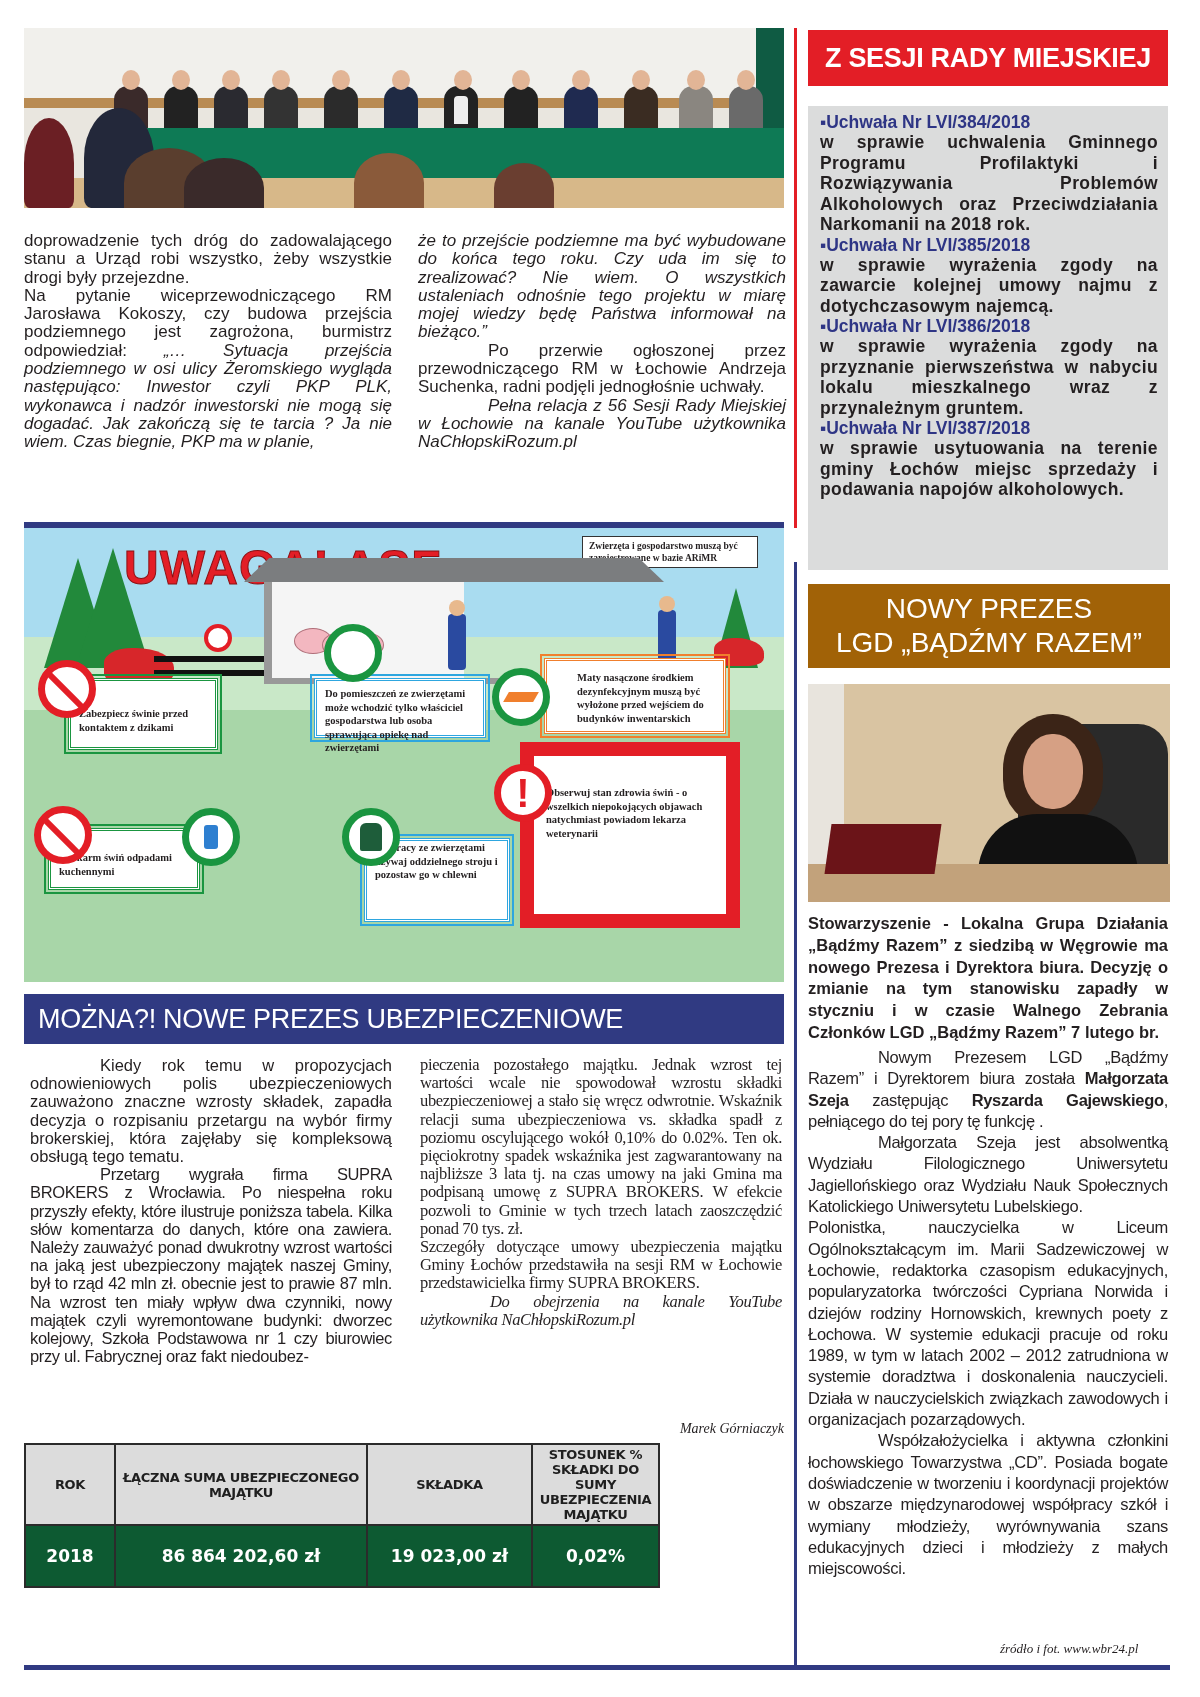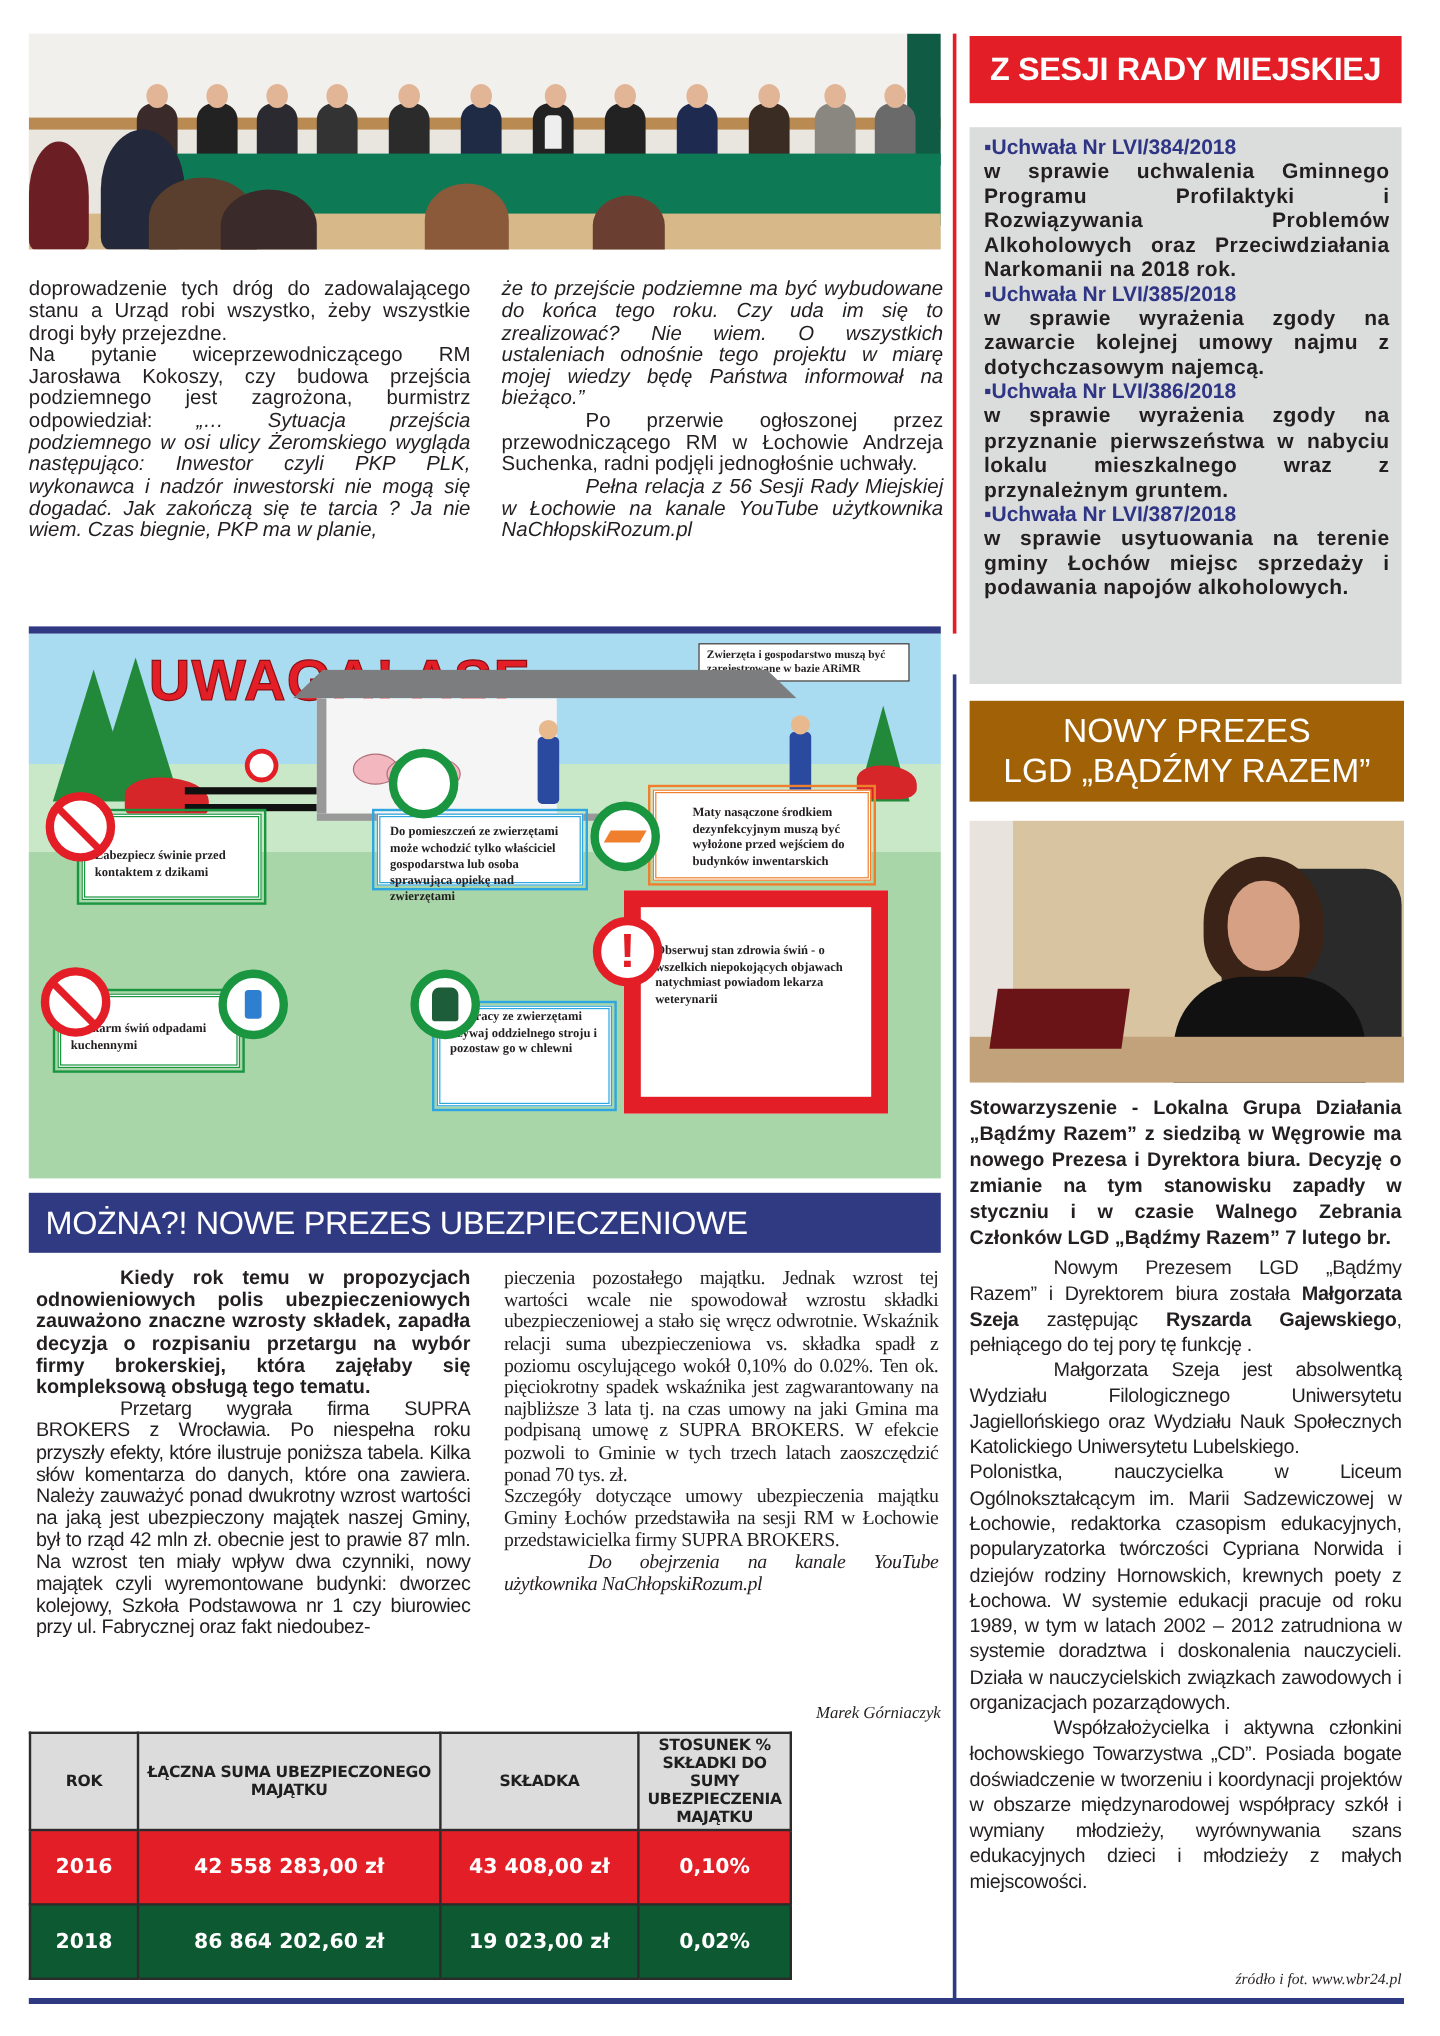--- a/index.html
+++ b/index.html
@@ -46,21 +46,21 @@
   #lgd-photo .chair { position:absolute; left:210px; top:40px; width:150px; height:170px; background:#2a2a2a; border-radius:30px 30px 0 0; }
   #lgd-photo .hair { position:absolute; left:195px; top:30px; width:100px; height:110px; background:#3b2417; border-radius:50% 50% 40% 40%; }
   #lgd-photo .face { position:absolute; left:215px; top:50px; width:60px; height:75px; background:#d6a084; border-radius:48%; }
   #lgd-photo .body { position:absolute; left:170px; top:130px; width:160px; height:100px; background:#111; border-radius:60px 60px 0 0; }
   #lgd-photo .desk { position:absolute; left:0; top:180px; width:362px; height:40px; background:#c2a27b; }
   #lgd-photo .laptop { position:absolute; left:20px; top:140px; width:110px; height:50px; background:#6b1418; transform:skewX(-8deg); }
 
   .rc-text { font-size: 16.5px; line-height: 21.3px; text-align: justify; letter-spacing:-0.3px; }
   #lgd-intro { left: 808px; top: 913px; width: 360px; font-weight:bold; font-size:16.5px; line-height:21.8px; text-align:justify; }
   #lgd-body { left: 808px; top: 1047px; width: 360px; }
-  #lgd-source { left: 1000px; top: 1641px; width: 168px; text-align:right; font-family:"Liberation Serif", serif; font-style:italic; font-size:13px; }
+  #lgd-source { left: 1000px; top: 1641px; width: 168px; text-align:left; font-family:"Liberation Serif", serif; font-style:italic; font-size:13px; }
 
   
   #asf { left: 24px; top: 522px; width: 760px; height: 460px; overflow:hidden;
     border-top: 6px solid #303a82;
     background: linear-gradient(#a9dcf0 0 24%, #c9e8c8 24% 40%, #a8d6a8 40% 100%); }
   #asf-title { position:absolute; left:100px; top:12px; font-size:48px; font-weight:bold; color:#e31e26;
     -webkit-text-stroke: 1px #8a0f12; letter-spacing:1px; font-family:"Liberation Sans", sans-serif; }
   #asf-note { position:absolute; left:558px; top:8px; width:176px; background:#fff; border:1px solid #333;
     font-family:"Liberation Serif", serif; font-size:9.5px; font-weight:bold; padding:3px 6px; line-height:12px; }
   .tree { position:absolute; width:0; height:0; border-left:34px solid transparent; border-right:34px solid transparent; border-bottom:110px solid #22893b; }
@@ -82,21 +82,21 @@
   .badge-red { border:7px solid #e31e26; }
   .badge-green { border:7px solid #1a9540; }
   .badge .slash { position:absolute; left:50%; top:-2px; width:6px; height:54px; background:#e31e26; transform:translateX(-50%) rotate(-45deg); }
 
   
   #ins-header { left: 24px; top: 994px; width: 760px; height: 50px; background:#303a82; color:#fff;
     font-size:27px; display:flex; align-items:center; padding-left:14px; letter-spacing:-0.3px; }
   .ins-text { font-size: 16.5px; line-height: 18.2px; text-align: justify; letter-spacing:-0.35px; }
   #ins-col1 { left: 30px; top: 1056px; width: 362px; }
   #ins-col2 { left: 420px; top: 1056px; width: 362px; font-family: Liberation Serif, serif; }
-  .ins-bold { font-weight:bold; letter-spacing:0; }
+  .ins-bold { font-weight:normal; letter-spacing:0; }
   #ins-author { left: 560px; top: 1421px; width: 224px; text-align:right; font-family:"Liberation Serif", serif; font-style:italic; font-size:14px; }
 
   
   #ins-table { left: 24px; top: 1443px; width: 636px; border-collapse:collapse; font-weight:bold; }
   #ins-table th, #ins-table td { border:2px solid #2b2b2b; text-align:center; font-family:"DejaVu Sans", sans-serif; }
   #ins-table th { background:#dcdcdc; color:#1f1f1f; font-size:13px; height:64px; padding:2px 4px; letter-spacing:-0.3px; }
   #ins-table td { color:#fff; font-size:17px; height:62px; }
   #ins-table tr.r2016 td { background:#e31e26; }
   #ins-table tr.r2018 td { background:#0d5a32; }
 
@@ -270,26 +270,20 @@
 <table id="ins-table" class="abs">
   <thead>
     <tr>
       <th style="width:90px">ROK</th>
       <th style="width:252px">ŁĄCZNA SUMA UBEZPIECZONEGO MAJĄTKU</th>
       <th style="width:165px">SKŁADKA</th>
       <th>STOSUNEK % SKŁADKI DO SUMY UBEZPIECZENIA MAJĄTKU</th>
     </tr>
   </thead>
   <tbody>
-    <tr class="r2016">
-      <td>2016</td>
-      <td>42 558 283,00 zł</td>
-      <td>43 408,00 zł</td>
-      <td>0,10%</td>
-    </tr>
     <tr class="r2018">
       <td>2018</td>
       <td>86 864 202,60 zł</td>
       <td>19 023,00 zł</td>
       <td>0,02%</td>
     </tr>
   </tbody>
 </table>
 
 <div id="lgd-header" class="abs">

